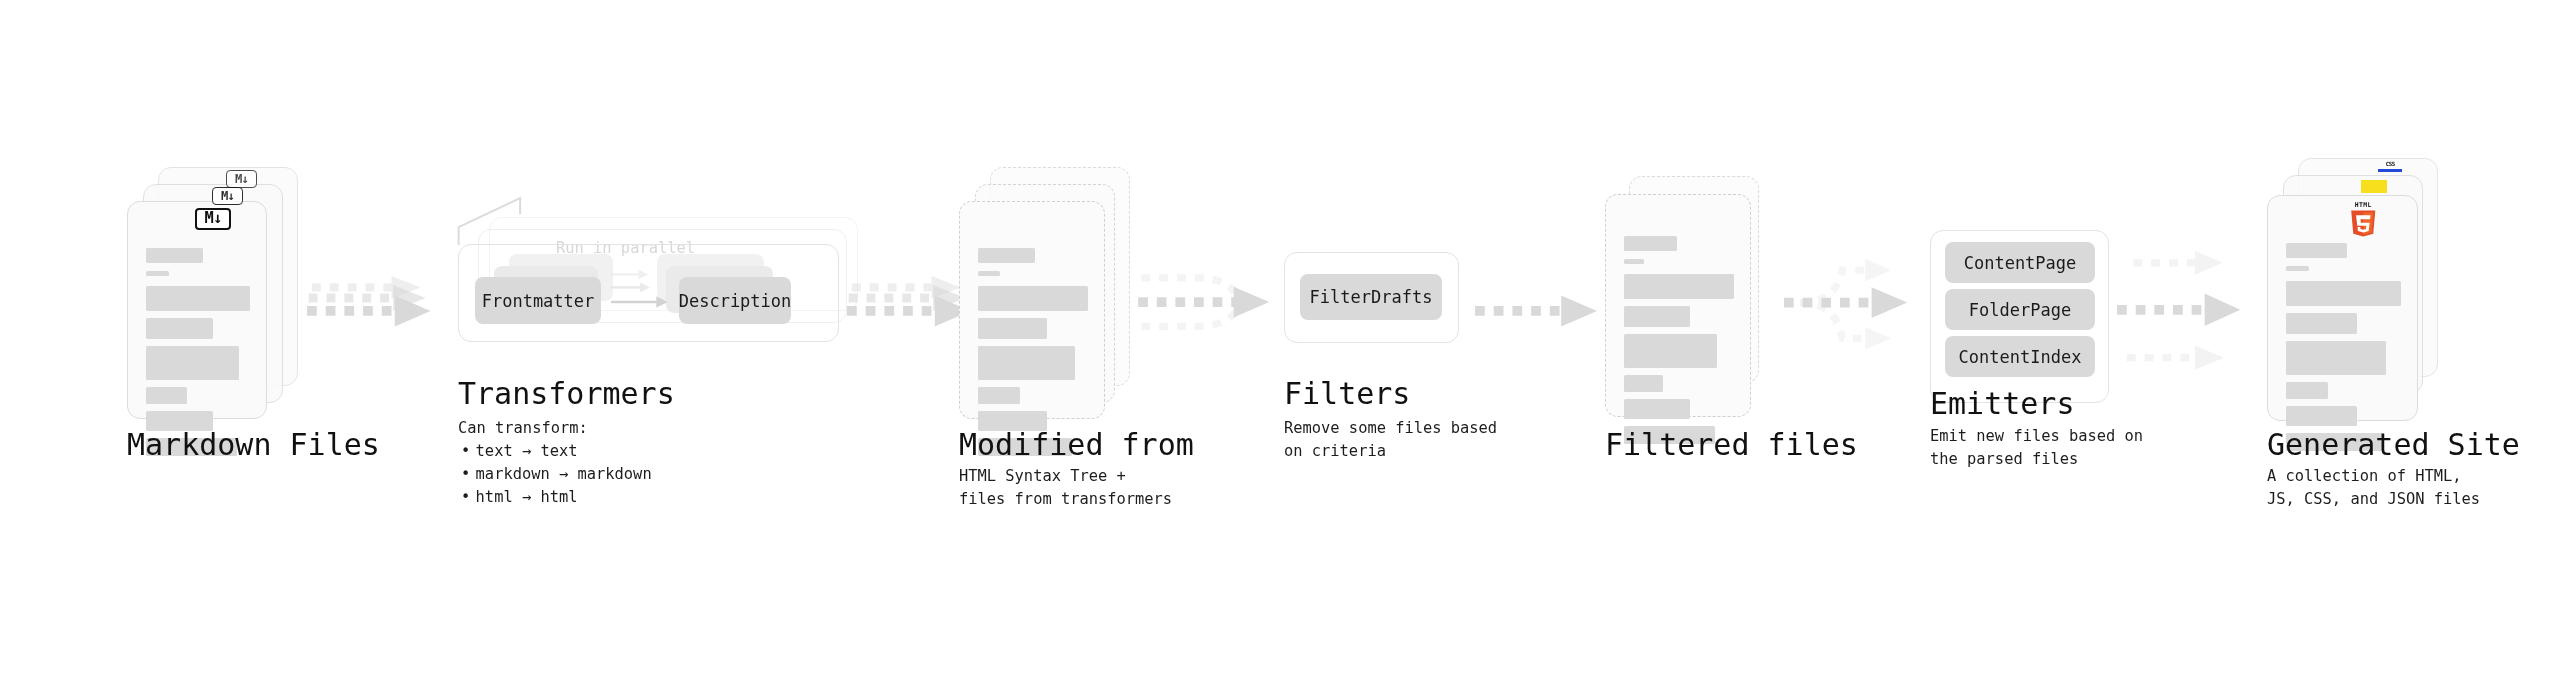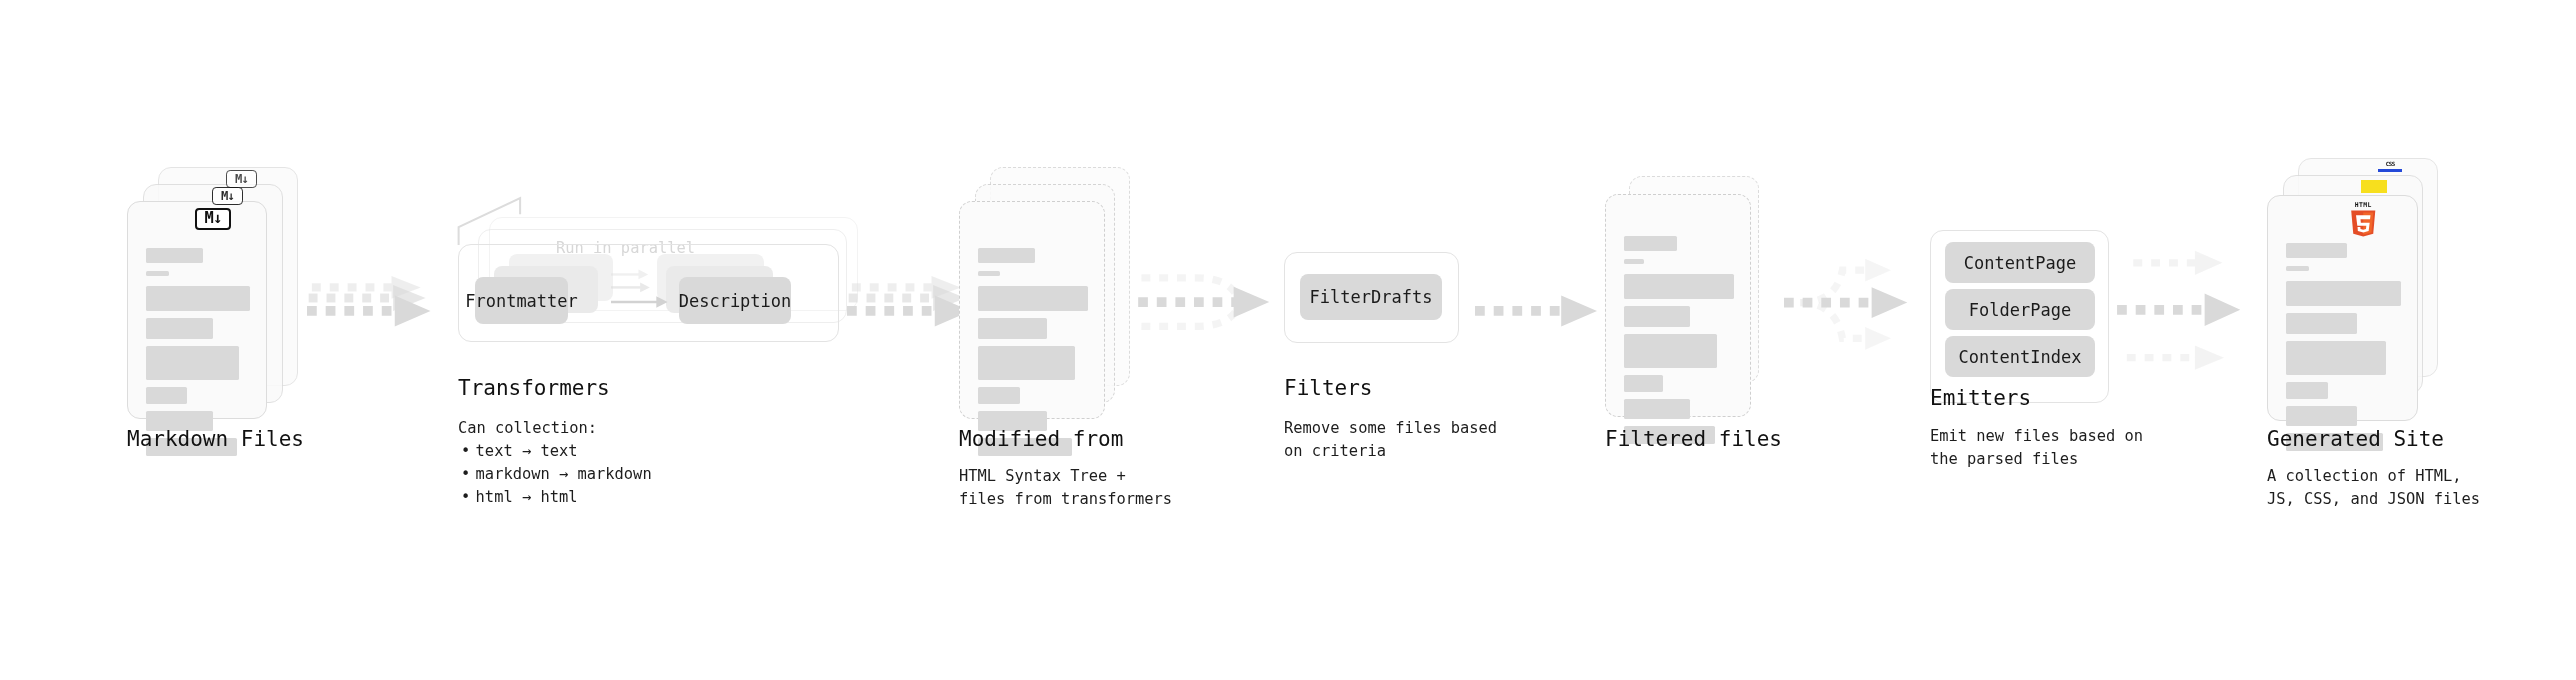--- a/index.html
+++ b/index.html
@@ -110,21 +110,21 @@
     font-size: 17px;
     color: #1b1b1b;
     white-space: nowrap;
   }
   .chip.ghost { background: #eaeaea; }
   .chip.ghost2 { background: #f1f1f1; }
 
   
   .title {
     position: absolute;
-    font-size: 21px;
+    font-size: 30px;
     letter-spacing: 0px;
     color: #111111;
     white-space: nowrap;
   }
   .caption {
     position: absolute;
     font-size: 15.4px;
     line-height: 1.45;
     color: #1d1d1d;
     white-space: pre;
@@ -218,25 +218,25 @@
         <line x1="0" y1="24" x2="38" y2="24" stroke="#dcdcdc" stroke-width="3"></line>
         <polygon points="36,18 48,24 36,30" fill="#dcdcdc"></polygon>
       </g>
       <g opacity="1">
         <line x1="0" y1="42" x2="58" y2="42" stroke="#d2d2d2" stroke-width="3"></line>
         <polygon points="56,35 70,42 56,49" fill="#d2d2d2"></polygon>
       </g>
     </svg>
   </div>
 
-  <div class="chip" style="left:475px; top:277px; width:93px; height:47px;">Frontmatter</div>
+  <div class="chip" style="left:475px; top:277px; width:126px; height:47px;">Frontmatter</div>
   <div class="chip" style="left:679px; top:277px; width:112px; height:47px;">Description</div>
 
   <div class="title" style="left:458px; top:376px;">Transformers</div>
-  <div class="caption" style="left:458px; top:417px;">Can collection:</div>
+  <div class="caption" style="left:458px; top:417px;">Can transform:</div>
   <div class="bullets" style="left:461px; top:440px;">
     <div class="b-row"><span class="b-dot">•</span><span>text → text</span></div>
     <div class="b-row"><span class="b-dot">•</span><span>markdown → markdown</span></div>
     <div class="b-row"><span class="b-dot">•</span><span>html → html</span></div>
   </div>
 
   <div class="arrow" style="left:847px; top:276px;">
     <svg width="130" height="65" viewBox="0 0 160 80">
       <g opacity="0.42">
         <line x1="6" y1="14" x2="108" y2="14" stroke="#d9d9d9" stroke-width="10" stroke-dasharray="11 11"></line>

